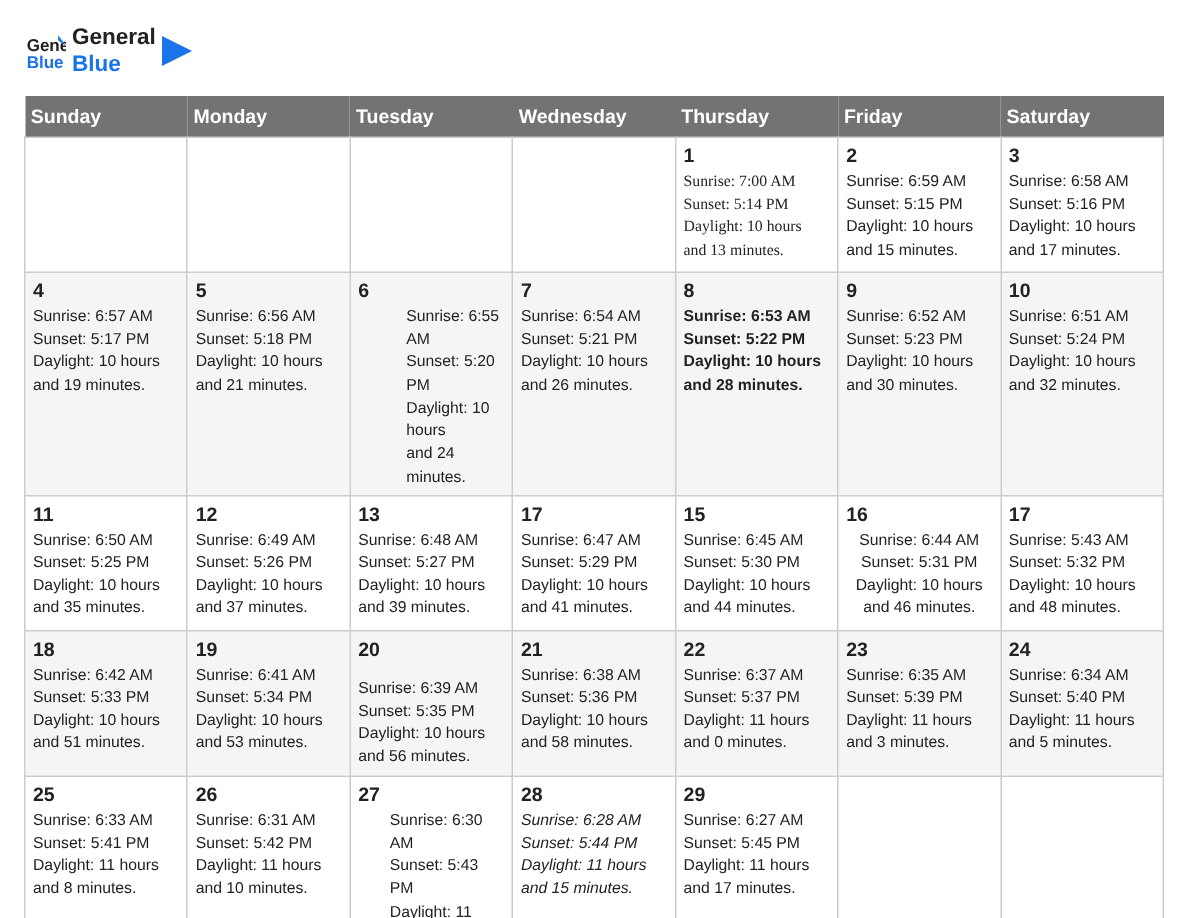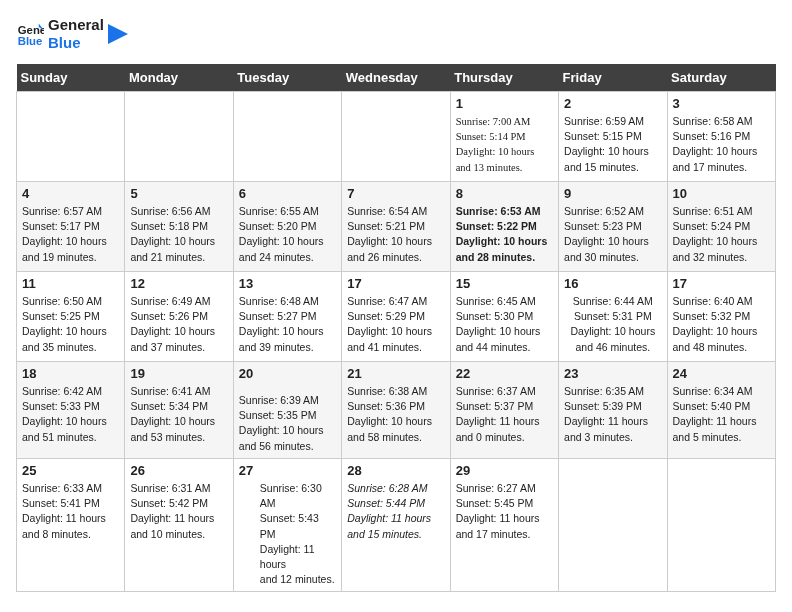--- a/index.html
+++ b/index.html
@@ -37,21 +37,21 @@
       font-size: 16px;
       color: #444;
       font-weight: normal;
     }
     table {
       width: 100%;
       border-collapse: collapse;
       table-layout: fixed;
     }
     thead th {
-      background: #404040;
+      background: #737373;
       color: #fff;
       font-size: 13px;
       padding: 6px 4px;
       text-align: left;
       font-weight: bold;
     }
     tbody td {
       border: 1px solid #ccc;
       vertical-align: top;
       padding: 4px 5px;
@@ -156,21 +156,21 @@
         </td>
         <td>
           <div class="day-number">5</div>
           <div class="day-info" style="white-space: pre-line;">Sunrise: 6:56 AM
 Sunset: 5:18 PM
 Daylight: 10 hours
 and 21 minutes.</div>
         </td>
         <td>
           <div class="day-number">6</div>
-          <div class="day-info" style="white-space: pre-line;">Sunrise: 6:55 AM
+          <div class="day-info" style="white-space: pre-line; margin-left: 32px;">Sunrise: 6:55 AM
 Sunset: 5:20 PM
 Daylight: 10 hours
 and 24 minutes.</div>
         </td>
         <td>
           <div class="day-number">7</div>
           <div class="day-info" style="white-space: pre-line;">Sunrise: 6:54 AM
 Sunset: 5:21 PM
 Daylight: 10 hours
 and 26 minutes.</div>
@@ -235,21 +235,21 @@
         </td>
         <td>
           <div class="day-number">16</div>
           <div class="day-info" style="white-space: pre-line; text-align: center;">Sunrise: 6:44 AM
 Sunset: 5:31 PM
 Daylight: 10 hours
 and 46 minutes.</div>
         </td>
         <td>
           <div class="day-number">17</div>
-          <div class="day-info" style="white-space: pre-line;">Sunrise: 6:40 AM
+          <div class="day-info" style="white-space: pre-line;">Sunrise: 5:43 AM
 Sunset: 5:32 PM
 Daylight: 10 hours
 and 48 minutes.</div>
         </td>
       </tr>
       <tr>
         <td>
           <div class="day-number">18</div>
           <div class="day-info" style="white-space: pre-line;">Sunrise: 6:42 AM
 Sunset: 5:33 PM

